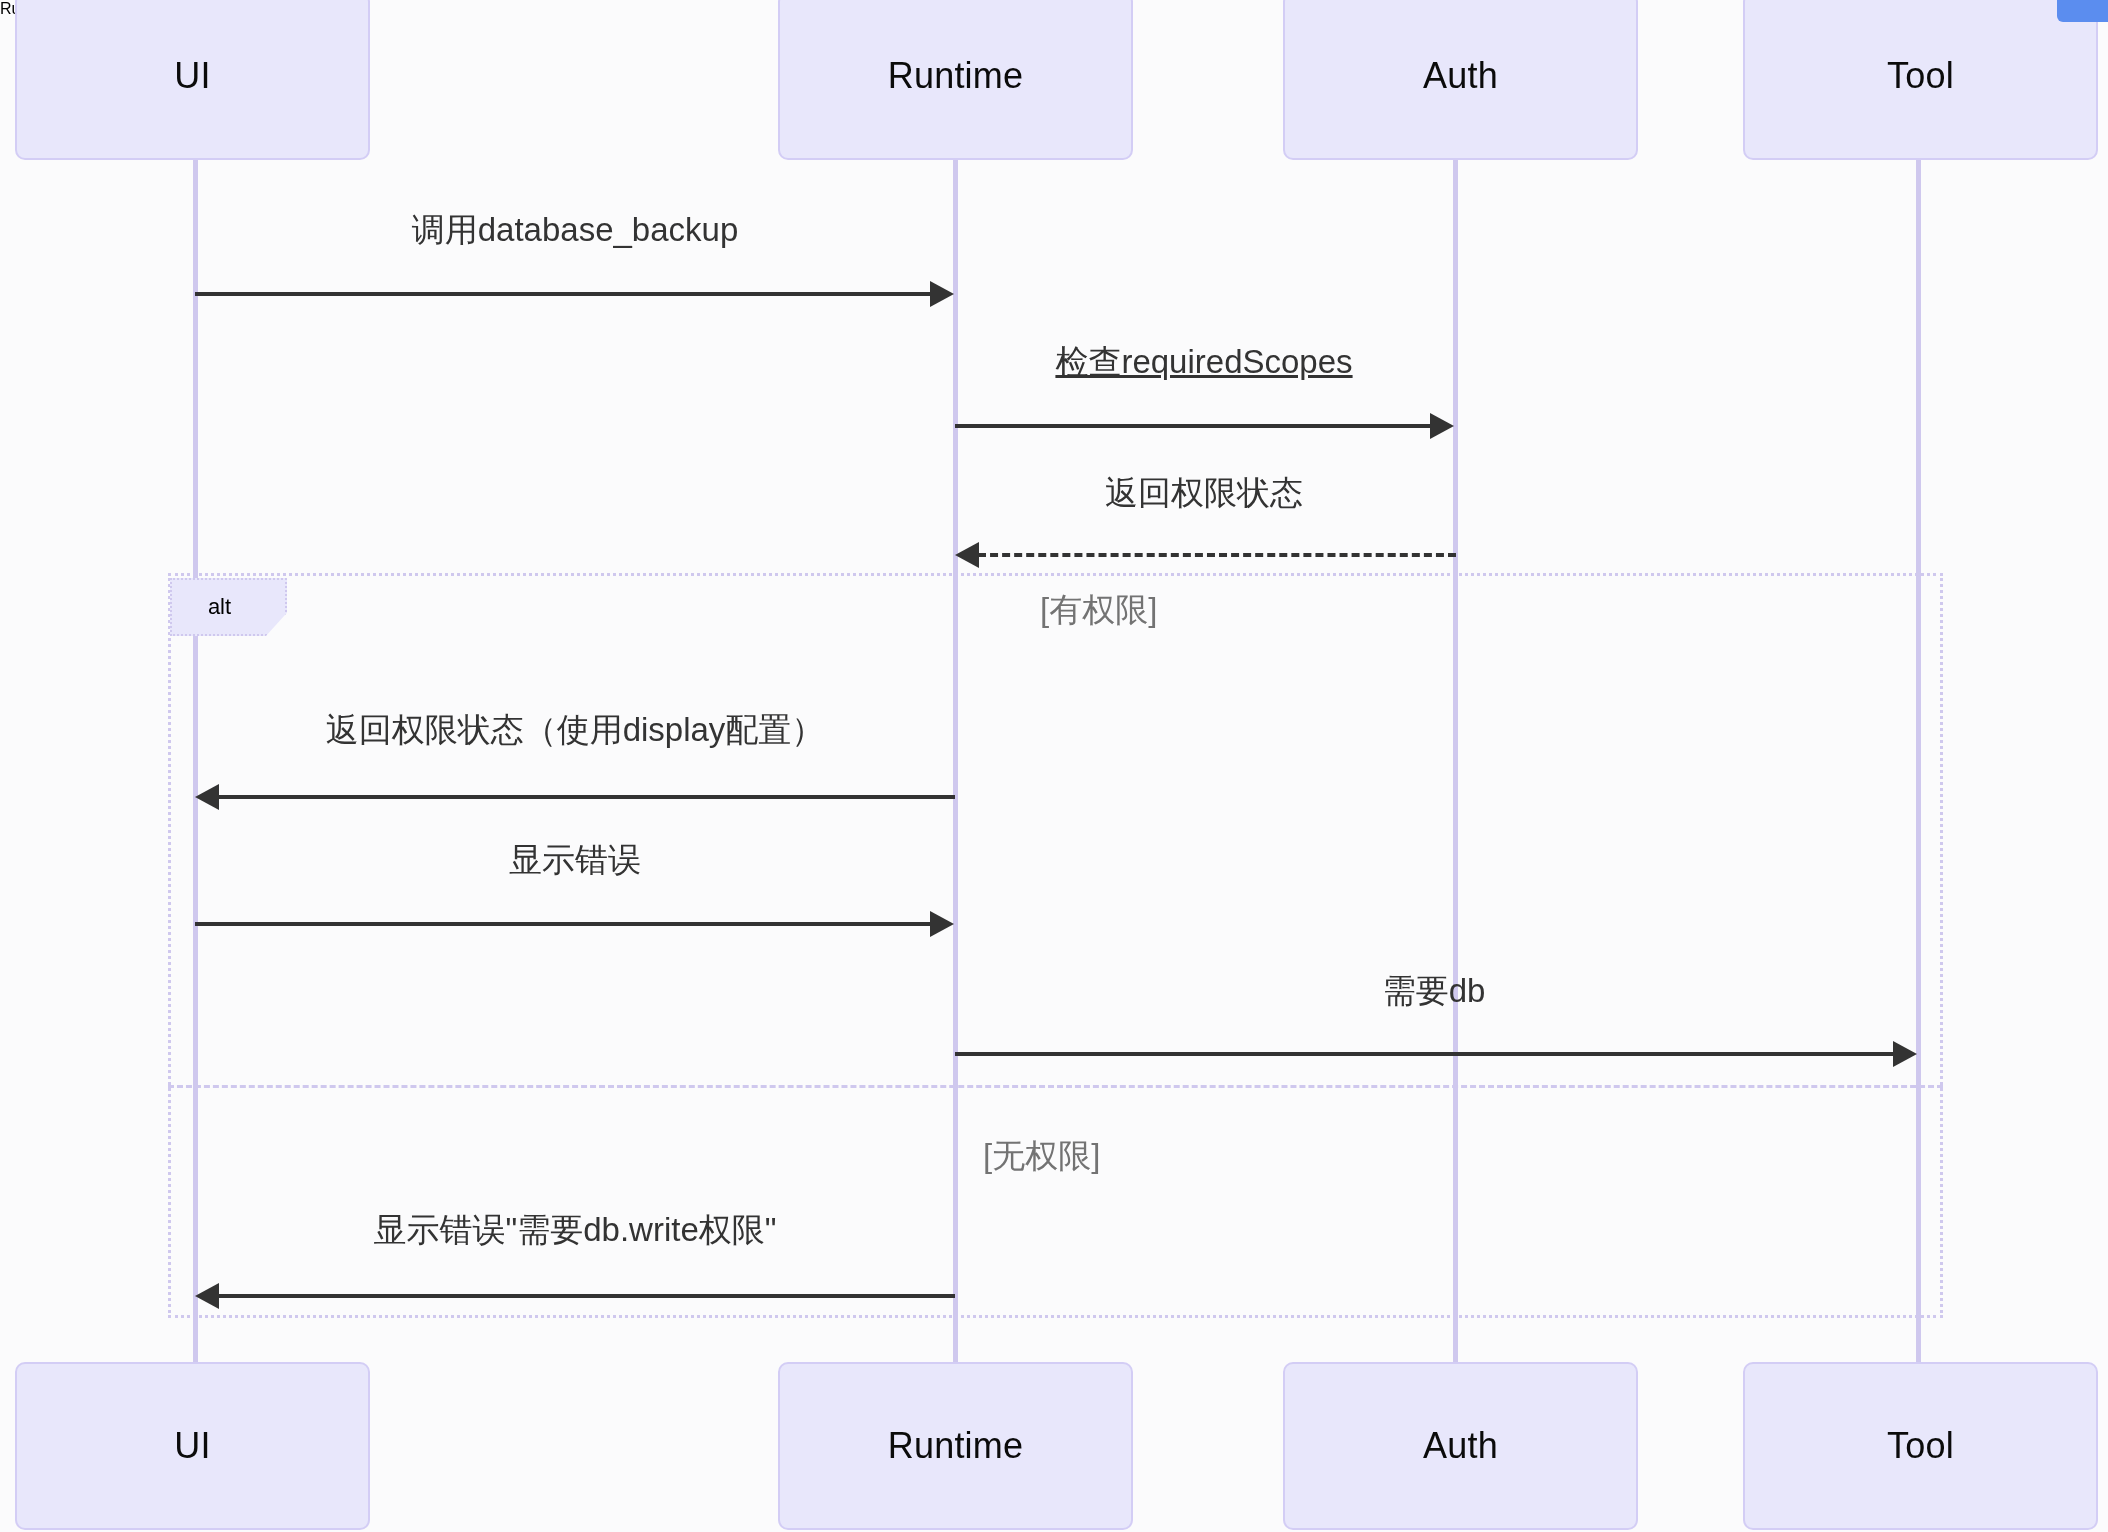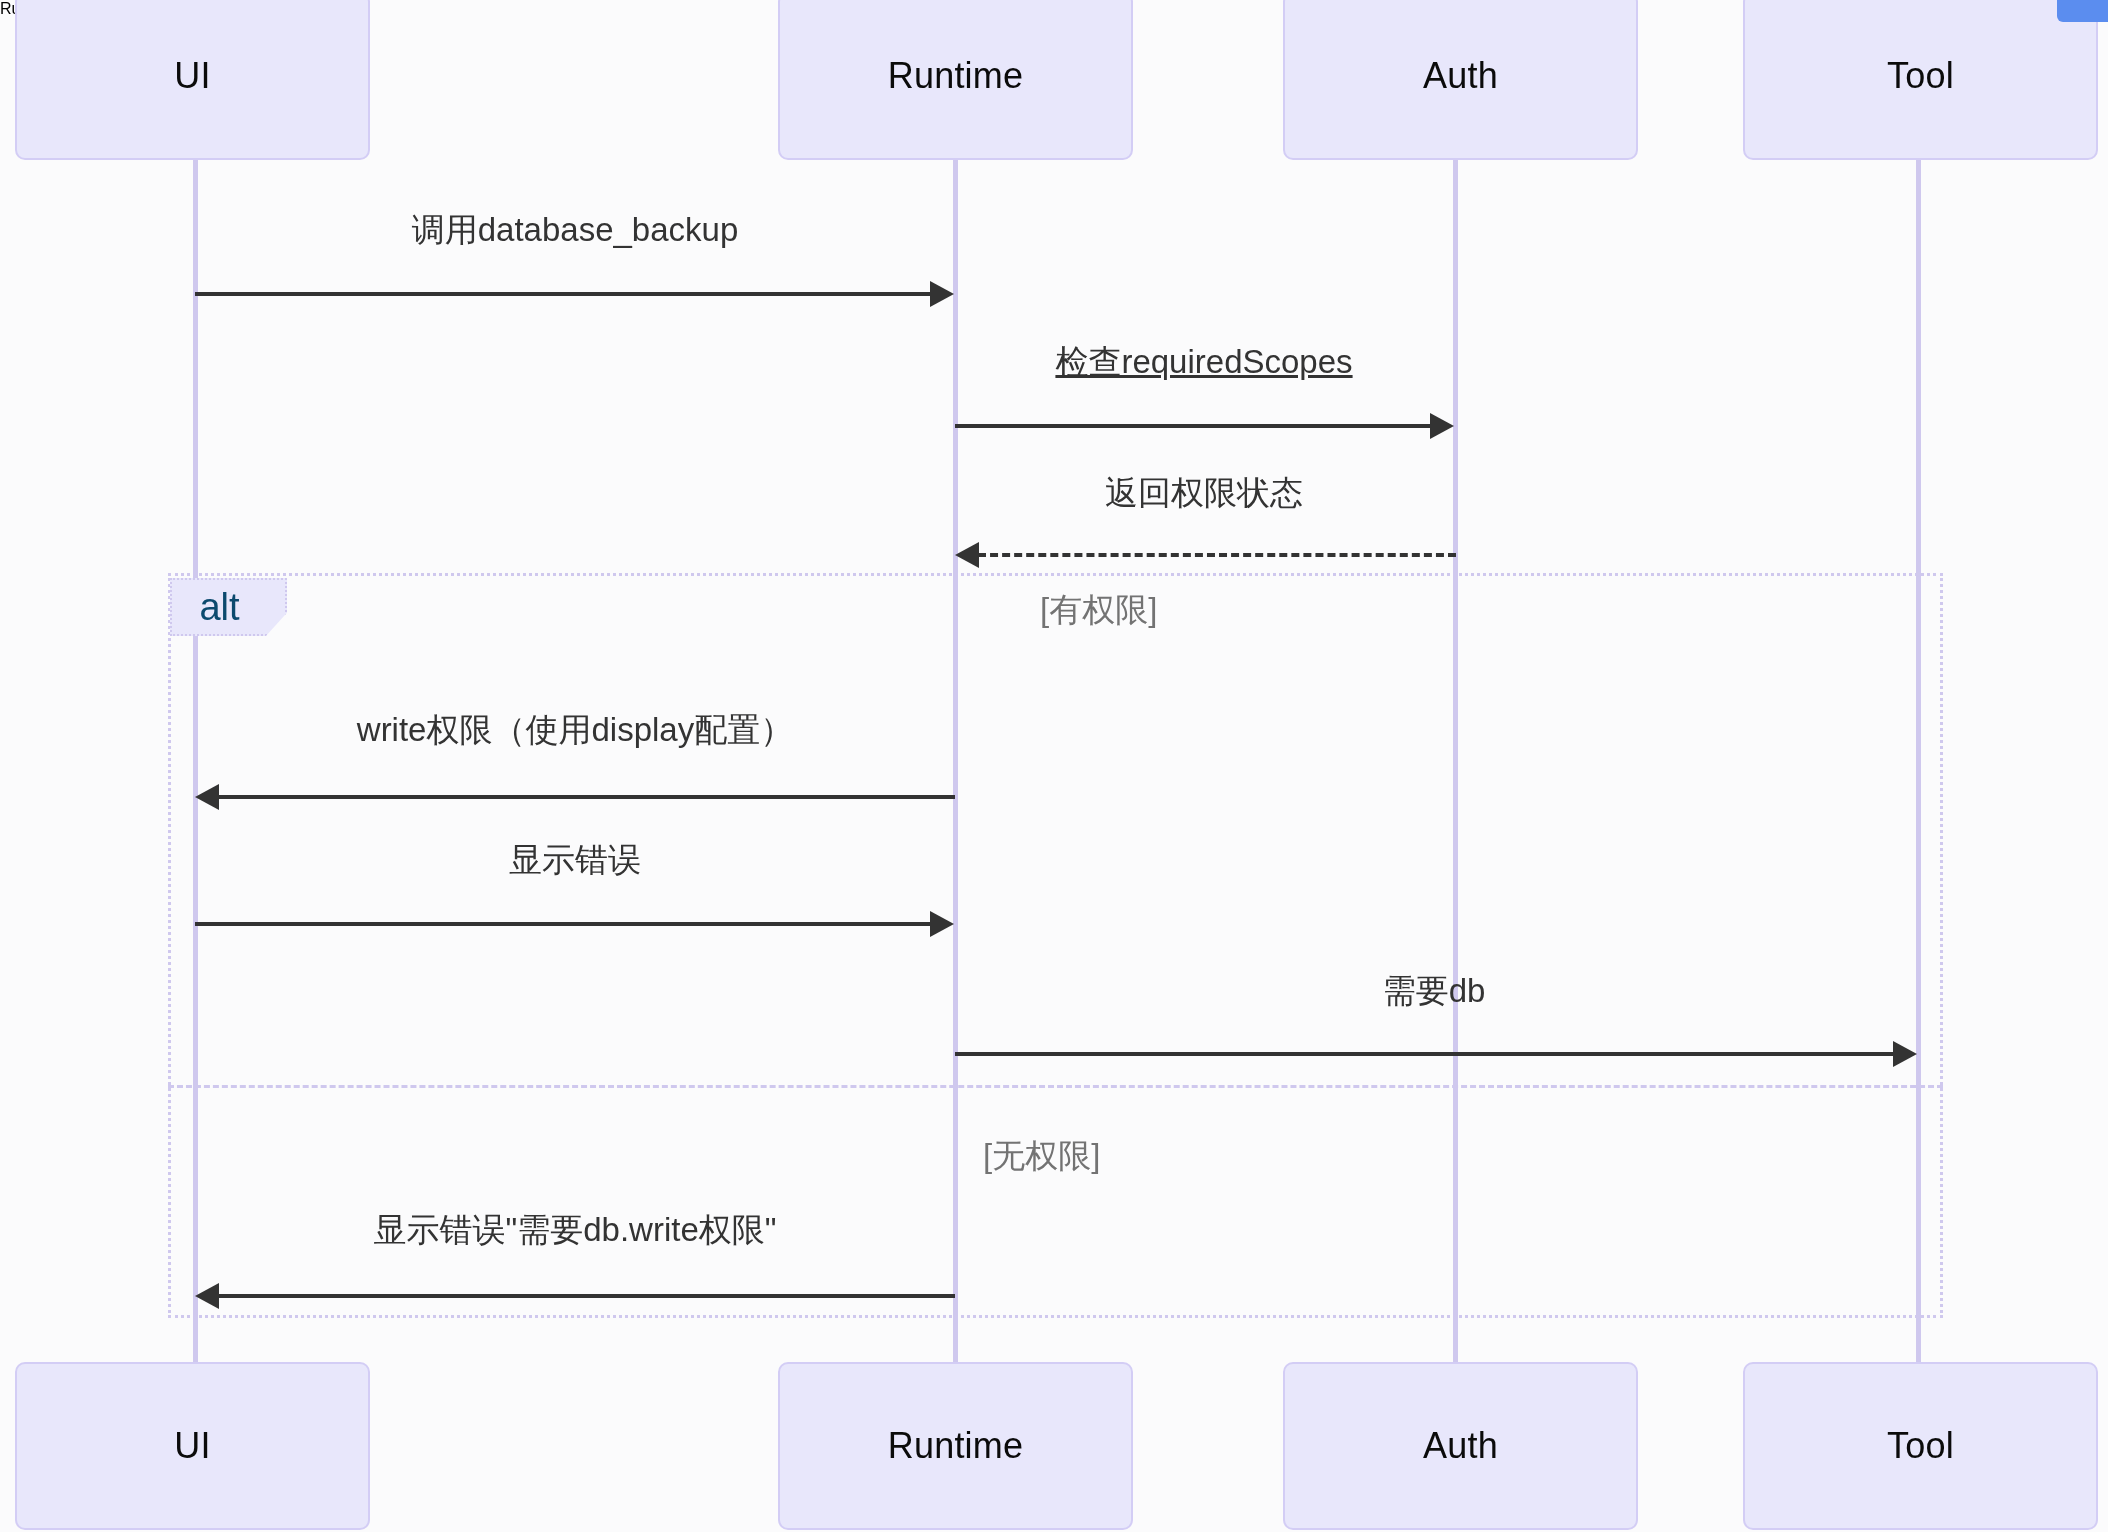--- a/index.html
+++ b/index.html
@@ -87,22 +87,22 @@
     background: #e8e7fb;
     border: 2px dotted #cfc8ee;
     box-sizing: border-box;
     display: flex;
     align-items: center;
     justify-content: center;
     -webkit-clip-path: polygon(0 0, 100% 0, 100% 60%, 82% 100%, 0 100%);
     clip-path: polygon(0 0, 100% 0, 100% 60%, 82% 100%, 0 100%);
   }
   .alt-tag-text {
-    font-size: 38px;
-    color: #0c4a6e;
+    font-size: 22px;
+    color: #000000;
     padding-right: 18px;
   }
   .alt-cond {
     position: absolute;
     font-size: 33px;
     color: #737373;
     white-space: nowrap;
   }
 
   
@@ -171,21 +171,21 @@
   <div class="arrow-head left" style="left:955px; top:542px;"></div>
 
   
   <div class="alt-tag" style="left:170px; top:578px; width:117px; height:58px;">
     <span class="alt-tag-text">alt</span>
   </div>
   <div class="alt-cond" style="left:1040px; top:588px;">[有权限]</div>
   <div class="alt-cond" style="left:983px; top:1134px;">[无权限]</div>
 
   
-  <div class="msg-label" style="left:575px; top:708px;">write权限（使用display配置）</div>
+  <div class="msg-label" style="left:575px; top:708px;">返回权限状态（使用display配置）</div>
   <div class="msg-line" style="left:218px; top:795px; width:737px;"></div>
   <div class="arrow-head left" style="left:195px; top:784px;"></div>
 
   
   <div class="msg-label" style="left:575px; top:838px;">显示错误</div>
   <div class="msg-line" style="left:195px; top:922px; width:735px;"></div>
   <div class="arrow-head right" style="left:930px; top:911px;"></div>
 
   
   <div class="msg-label" style="left:1434px; top:969px;">需要db</div>

